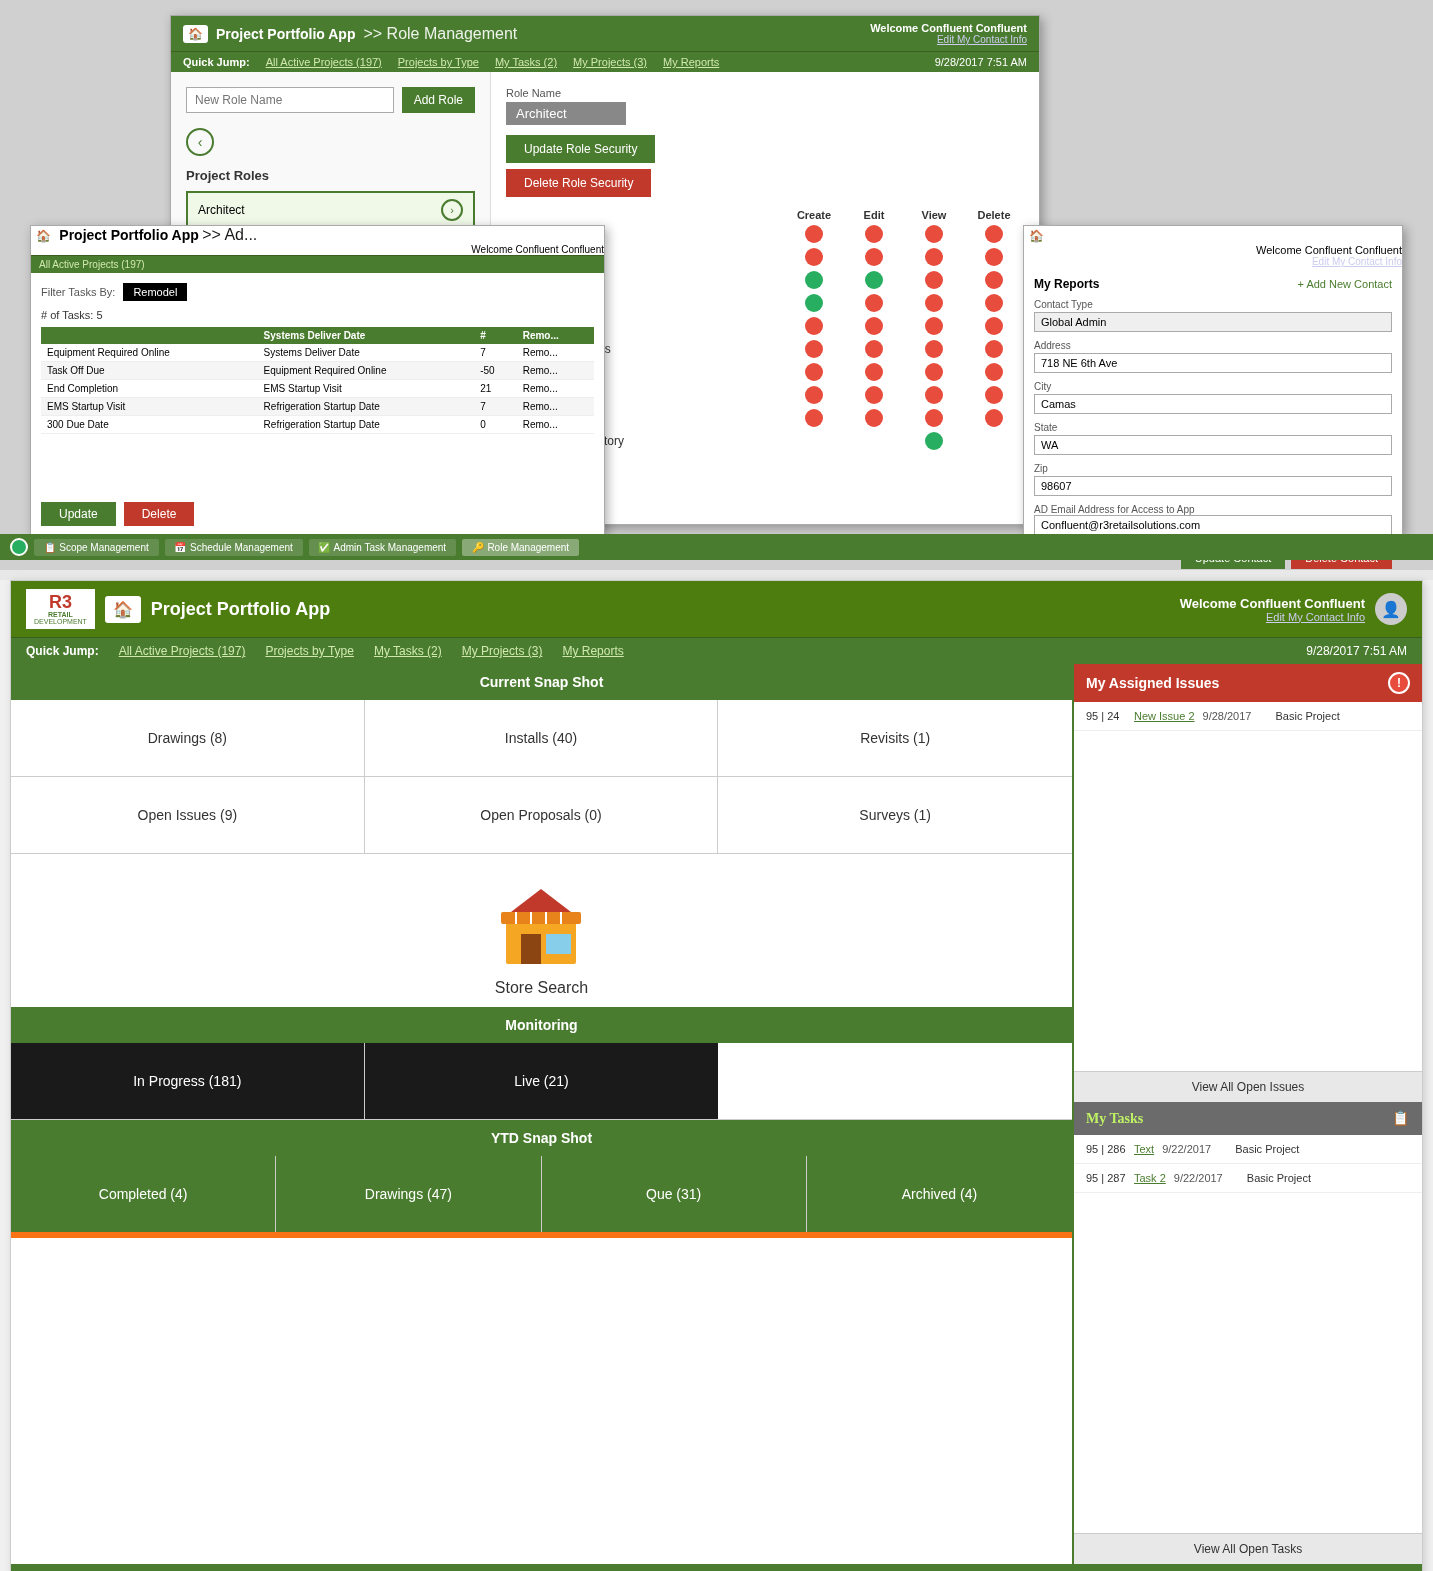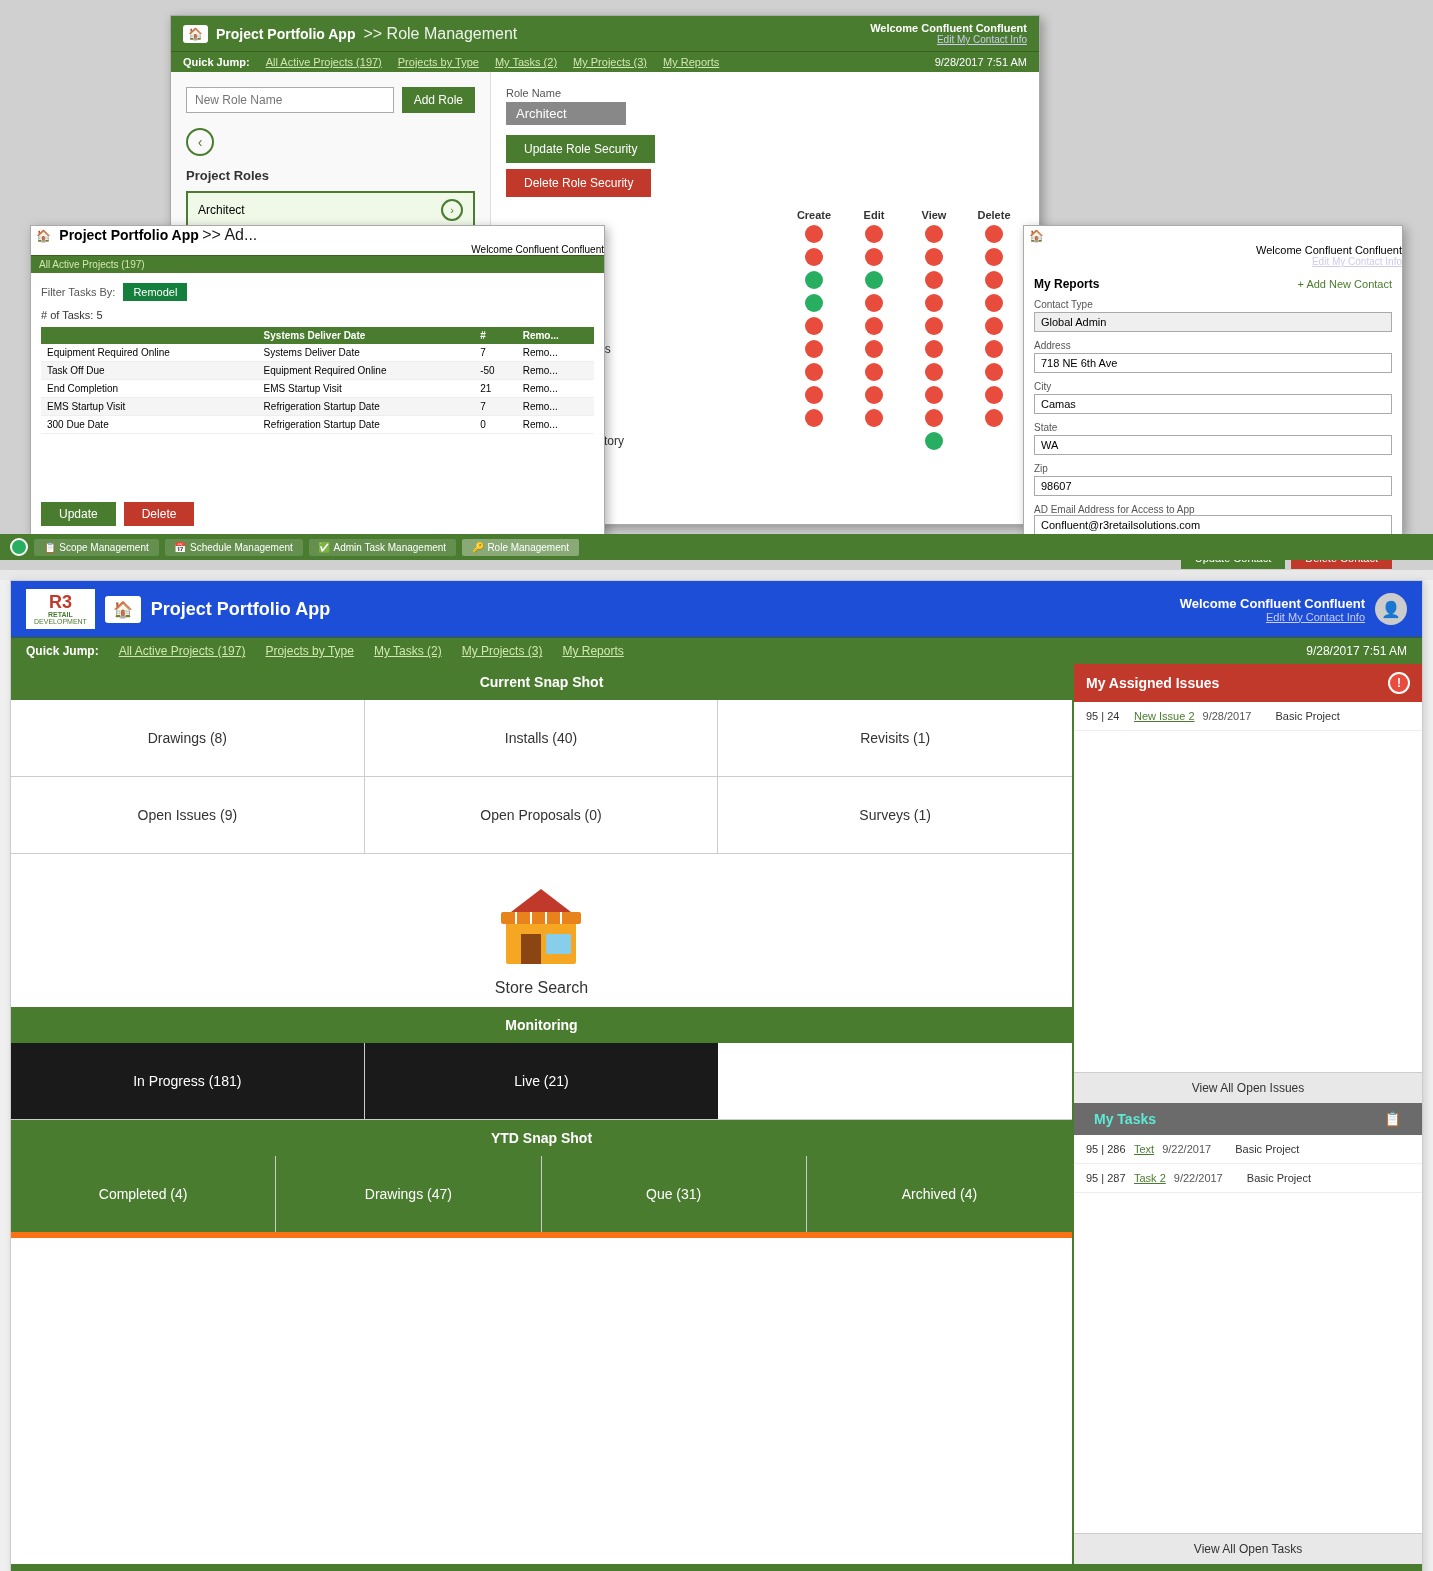--- a/index.html
+++ b/index.html
@@ -223,21 +223,21 @@
 
     .tasks-body {
       padding: 10px;
       font-size: 11px;
     }
     .tasks-filter-row {
       display: flex; align-items: center; gap: 8px; margin-bottom: 8px;
     }
     .tasks-filter-label { font-size: 11px; color: #555; }
     .tasks-filter-btn {
-      background: #15803d;
+      background: #000000;
       color: #fff;
       border: none;
       padding: 3px 10px;
       font-size: 11px;
       cursor: pointer;
     }
     .tasks-count { font-size: 11px; color: #333; margin-bottom: 6px; }
     .tasks-table { width: 100%; border-collapse: collapse; font-size: 10px; }
     .tasks-table th {
       background: #4a7c2f;
@@ -319,21 +319,21 @@
     }
 
     .main-window {
       background: #fff;
       border: 1px solid #ccc;
       margin: 0 10px;
       box-shadow: 2px 2px 8px rgba(0,0,0,0.15);
     }
 
     .main-header {
-      background: #1d4ed8;
+      background: #4d7c0f;
       color: #fff;
       display: flex;
       align-items: center;
       justify-content: space-between;
       padding: 8px 15px;
     }
     .main-header .left { display: flex; align-items: center; gap: 10px; }
     .main-header .app-title { font-size: 18px; font-weight: bold; }
     .main-header .right { text-align: right; }
     .main-header .welcome-text { font-size: 13px; font-weight: bold; }
@@ -455,27 +455,28 @@
       text-align: center;
       padding: 8px;
       font-size: 12px;
       color: #333;
       cursor: pointer;
       border-top: 1px solid #ccc;
     }
 
     .my-tasks-header {
       background: #6b6b6b;
-      color: #5eead4;
+      color: #bef264;
       display: flex;
       align-items: center;
       justify-content: space-between;
-      padding: 8px 20px;
+      padding: 8px 12px;
       font-size: 14px;
       font-weight: bold;
+      font-family: Liberation Serif, serif;
     }
 
     .task-row {
       display: flex;
       align-items: center;
       padding: 8px 12px;
       border-bottom: 1px solid #eee;
       font-size: 11px;
       gap: 8px;
     }

